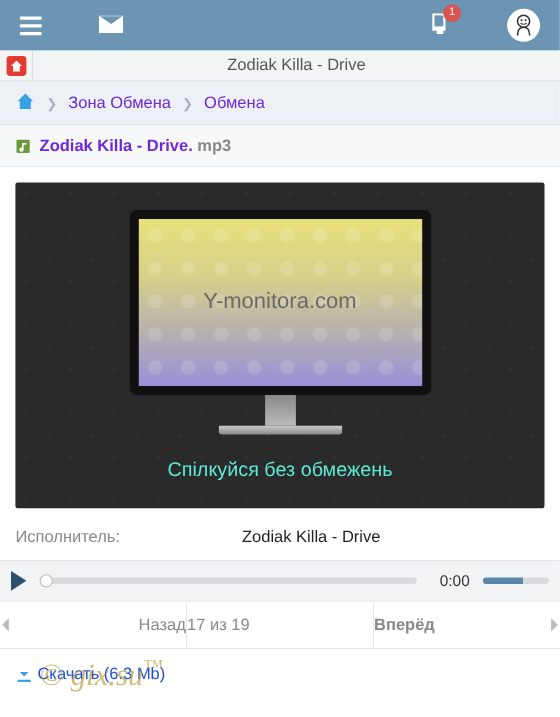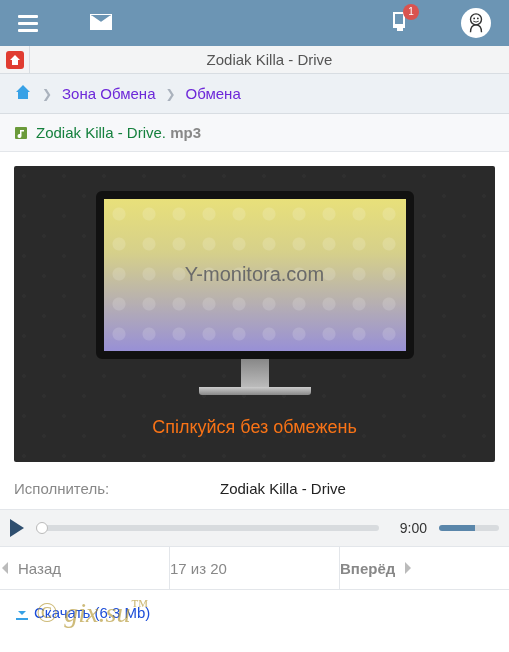--- a/index.html
+++ b/index.html
@@ -25,58 +25,58 @@
 
   
   .breadcrumb { background: #edf1f5; height: 40px; display: flex; align-items: center; padding: 0 14px; gap: 10px; border-bottom: 1px solid #d8dde2; }
   .bc-home svg { width: 18px; height: 18px; fill: #37a1e6; }
   .bc-sep { color: #aab2bd; font-size: 12px; }
   .bc-link { color: #6d28d9; cursor: pointer; font-size: 15px; }
 
   
   .file-title { background: #f7f8fa; padding: 10px 14px; border-bottom: 1px solid #e3e6ea; display: flex; align-items: center; gap: 8px; }
   .file-icon { width: 14px; height: 14px; fill: #6a9a3a; }
-  .file-name { color: #15803d; font-weight: normal; font-size: 15px; }
+  .file-name { color: #6d28d9; font-weight: bold; font-size: 15px; }
   .file-ext { color: #888; font-weight: bold; font-size: 15px; text-align: center; }
 
   
   .content-area { padding: 14px; background: #fff; }
   .ad-box { background: #2a2a2a; height: 296px; border-radius: 2px; display: flex; flex-direction: column; align-items: center; justify-content: center; position: relative; overflow: hidden; }
   .ad-bg-pattern { position: absolute; inset: 0; background:
     radial-gradient(circle at 10px 10px, #353535 2px, transparent 2px),
     radial-gradient(circle at 30px 30px, #353535 2px, transparent 2px);
     background-size: 40px 40px; opacity: .6; }
   .monitor { position: relative; z-index: 1; display: flex; flex-direction: column; align-items: center; }
-  .screen { width: 318px; height: 168px; border: 8px solid #111; border-radius: 6px; background: linear-gradient(180deg, #e8e07a 0%, #d6d08a 35%, #9890d6 100%); display: flex; align-items: center; justify-content: center; position: relative; overflow: hidden; }
+  .screen { width: 274px; height: 168px; border: 8px solid #111; border-radius: 6px; background: linear-gradient(180deg, #e8e07a 0%, #d6d08a 35%, #9890d6 100%); display: flex; align-items: center; justify-content: center; position: relative; overflow: hidden; }
   .screen-pattern { position: absolute; inset: 0; background:
     radial-gradient(circle at 15px 15px, rgba(255,255,255,.15) 6px, transparent 7px);
     background-size: 30px 30px; }
   .screen-text { position: relative; color: #6a6a6a; font-size: 20px; font-weight: 500; }
   .stand-neck { width: 28px; height: 28px; background: linear-gradient(180deg,#888,#bbb); }
   .stand-base { width: 112px; height: 8px; background: linear-gradient(180deg,#ccc,#888); border-radius: 0 0 3px 3px; }
-  .ad-caption { color: #f97316; font-size: 18px; margin-top: 22px; position: relative; z-index: 1; }
+  .ad-caption { color: #5eead4; font-size: 18px; margin-top: 22px; position: relative; z-index: 1; }
 
   
   .info { padding: 0 14px 8px; }
   .info-row { display: flex; padding: 4px 0; gap: 32px; }
   .info-label { color: #888; width: 174px; font-size: 15px; }
   .info-value { color: #222; font-size: 15px; }
   .info-desc { color: #222; font-size: 15px; }
 
   
   .player { background: #f2f3f4; height: 38px; display: flex; align-items: center; padding: 0 10px; gap: 12px; border-top: 1px solid #e3e6ea; border-bottom: 1px solid #e3e6ea; }
   .play-btn { width: 0; height: 0; border-left: 14px solid #2f4f6f; border-top: 9px solid transparent; border-bottom: 9px solid transparent; cursor: pointer; }
   .progress { flex: 1; height: 6px; background: #d8dbde; border-radius: 3px; position: relative; }
   .progress-handle { position: absolute; left: 0; top: -3px; width: 12px; height: 12px; background: #fff; border: 1px solid #bbb; border-radius: 50%; }
   .time { color: #333; font-size: 14px; width: 36px; text-align: right; }
   .volume { width: 60px; height: 6px; background: linear-gradient(90deg, #5a86aa 60%, #d8dbde 60%); border-radius: 3px; }
 
   
   .nav-row { display: flex; border-bottom: 1px solid #e3e6ea; }
-  .nav-btn { flex: 1; height: 42px; display: flex; align-items: center; justify-content: flex-start; gap: 8px; color: #888; font-size: 15px; border-right: 1px solid #e3e6ea; cursor: pointer; background: #fff; }
+  .nav-btn { flex: 1; height: 42px; display: flex; align-items: center; justify-content: space-between; gap: 8px; color: #888; font-size: 15px; border-right: 1px solid #e3e6ea; cursor: pointer; background: #fff; }
   .nav-btn:last-child { border-right: none; font-weight: bold; }
   .nav-btn svg { width: 10px; height: 14px; fill: #bbb; }
 
   
   .download { padding: 14px; position: relative; }
   .download a { color: #1d4ed8; font-size: 15px; display: flex; align-items: center; gap: 4px; text-decoration: none; }
   .download svg { width: 16px; height: 16px; fill: #37a1e6; }
   .watermark { position: absolute; left: 36px; top: 6px; font-family: Georgia, serif; font-size: 28px; color: rgba(180,150,50,.65); font-style: italic; pointer-events: none; }
   .watermark sup { font-size: 18px; vertical-align: super; }
 </style>
@@ -171,33 +171,33 @@
     <span class="info-label">Исполнитель:</span>
     <span class="info-value">Zodiak Killa - Drive</span>
   </div>
 </div>
 
 <div class="player">
   <div class="play-btn"></div>
   <div class="progress">
     <div class="progress-handle"></div>
   </div>
-  <div class="time">9:00</div>
+  <div class="time">0:00</div>
   <div class="volume"></div>
 </div>
 
 <div class="nav-row">
   <div class="nav-btn">
     <svg viewBox="0 0 10 14">
         <path d="M8 1L2 7l6 6z"></path>
       </svg>
     <span>Назад</span>
   </div>
   <div class="nav-btn">
-    <span>17 из 20</span>
+    <span>17 из 19</span>
   </div>
   <div class="nav-btn">
     <span>Вперёд</span>
     <svg viewBox="0 0 10 14">
         <path d="M2 1l6 6-6 6z"></path>
       </svg>
   </div>
 </div>
 
 <div class="download">

